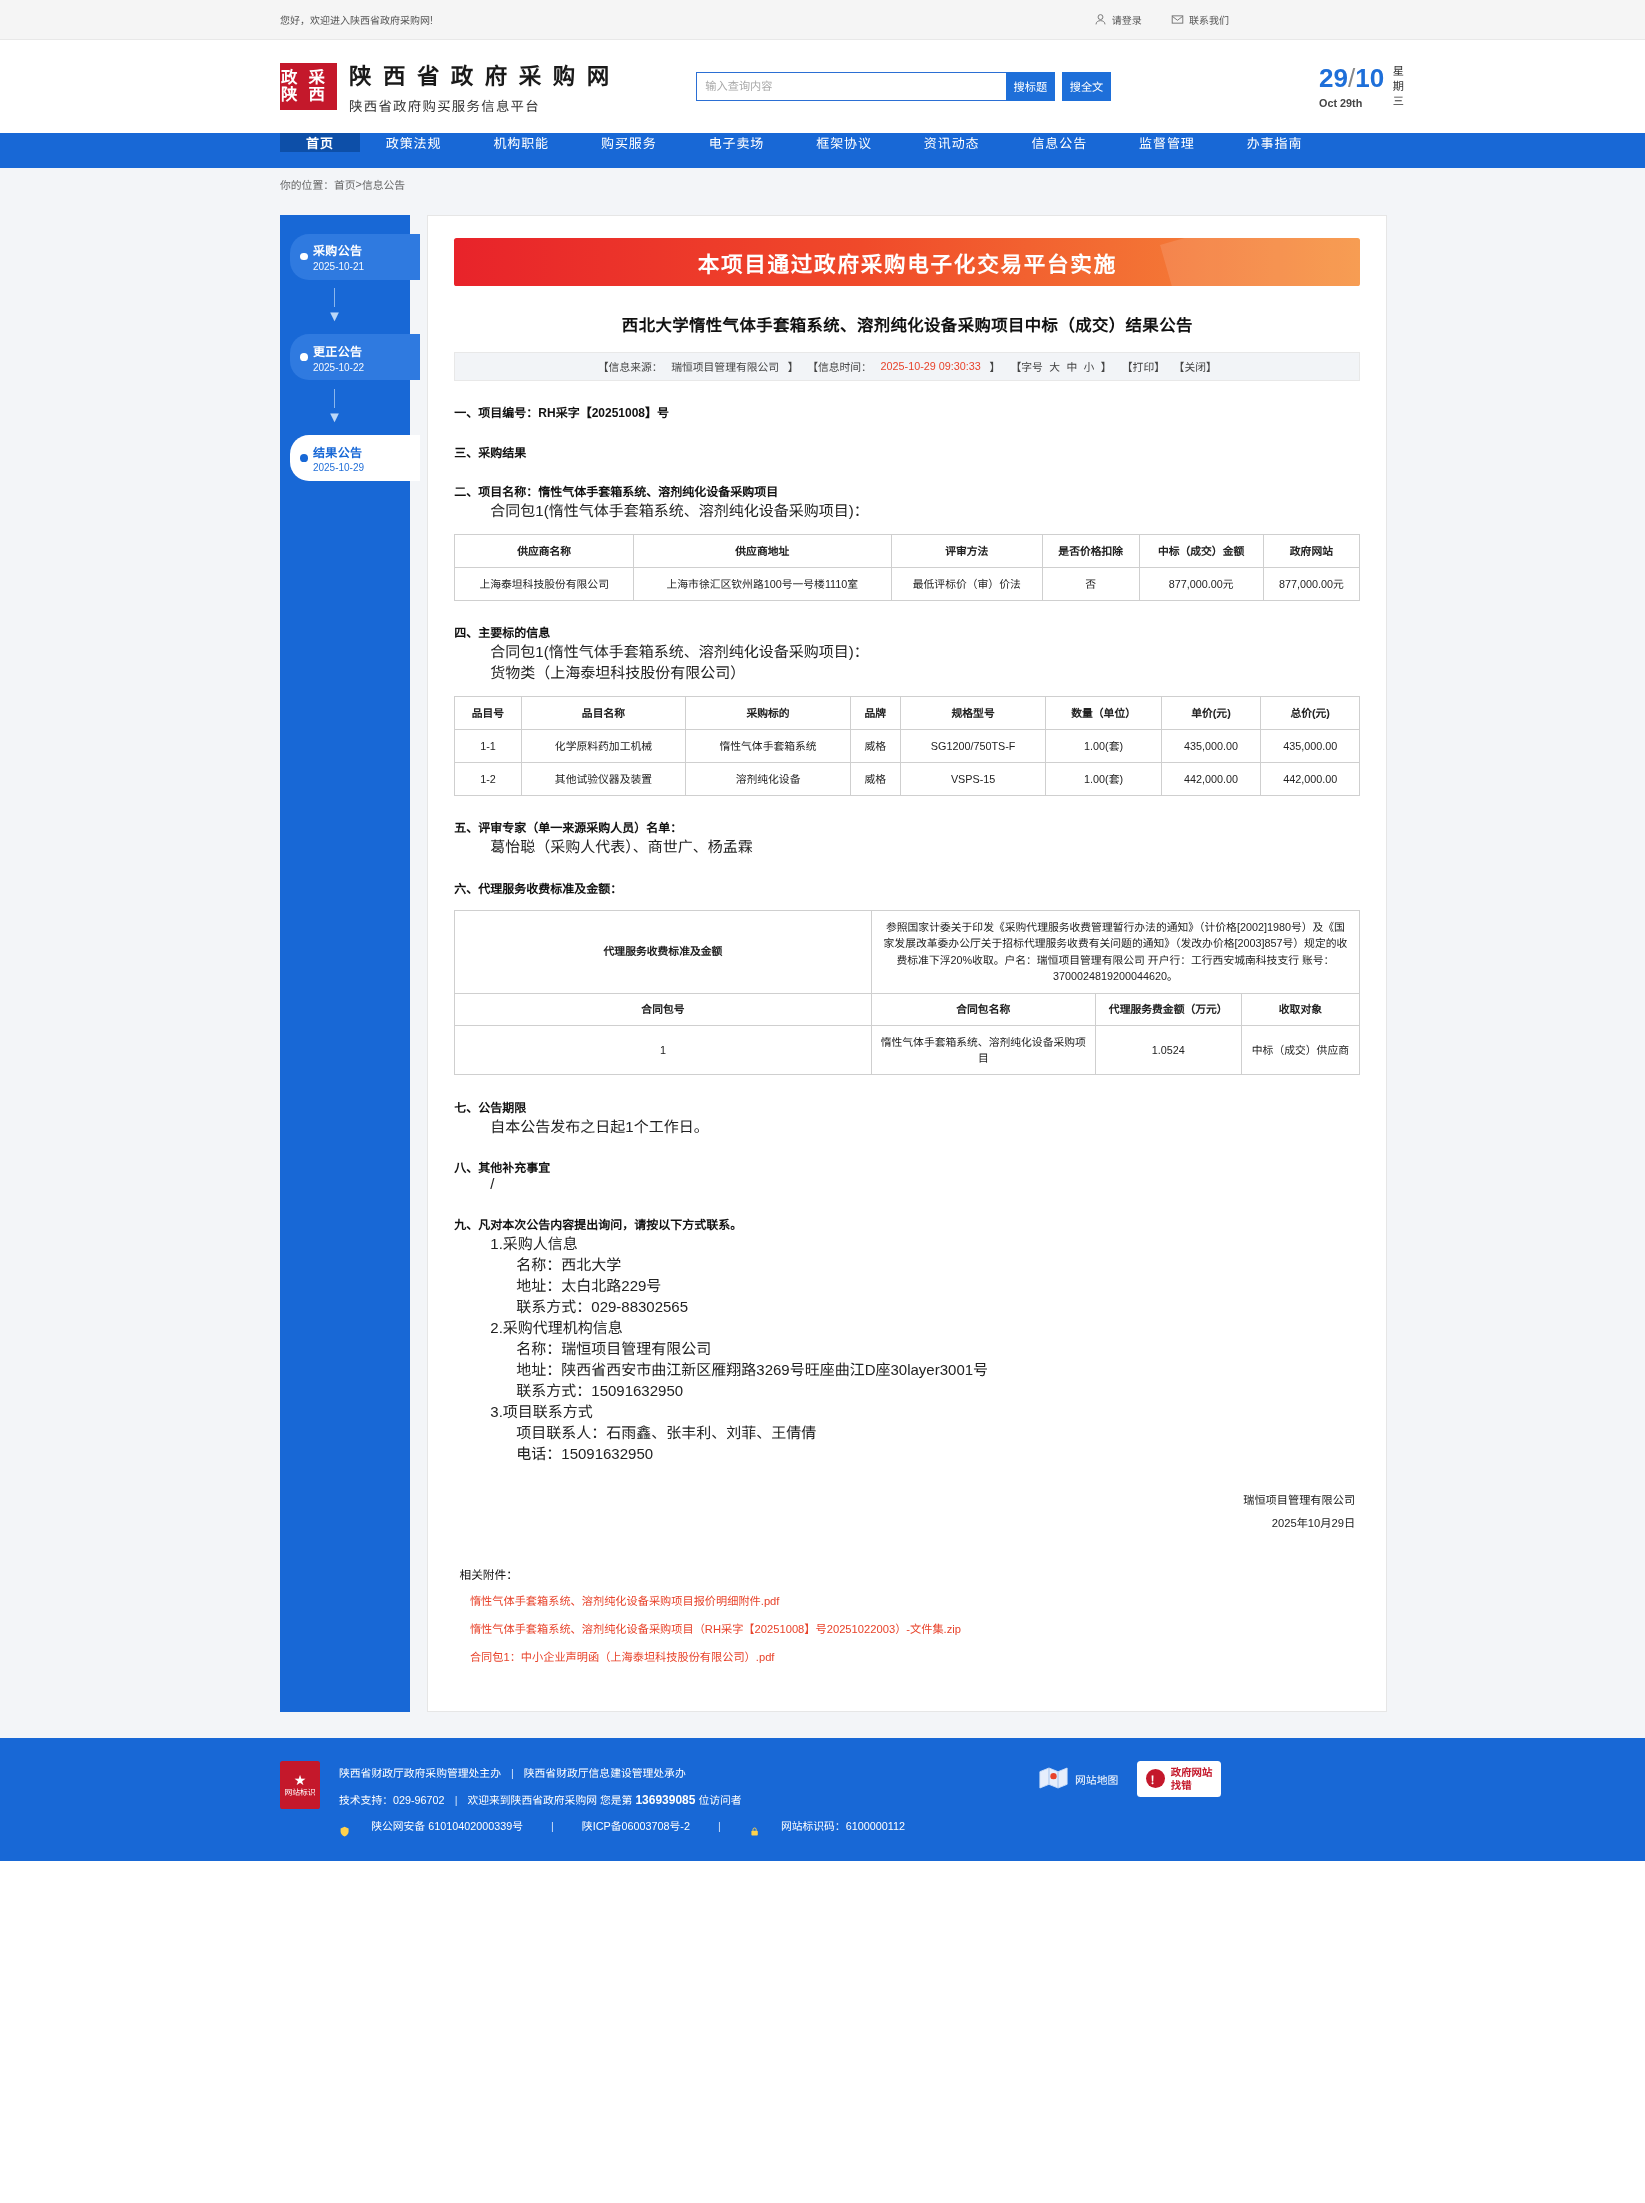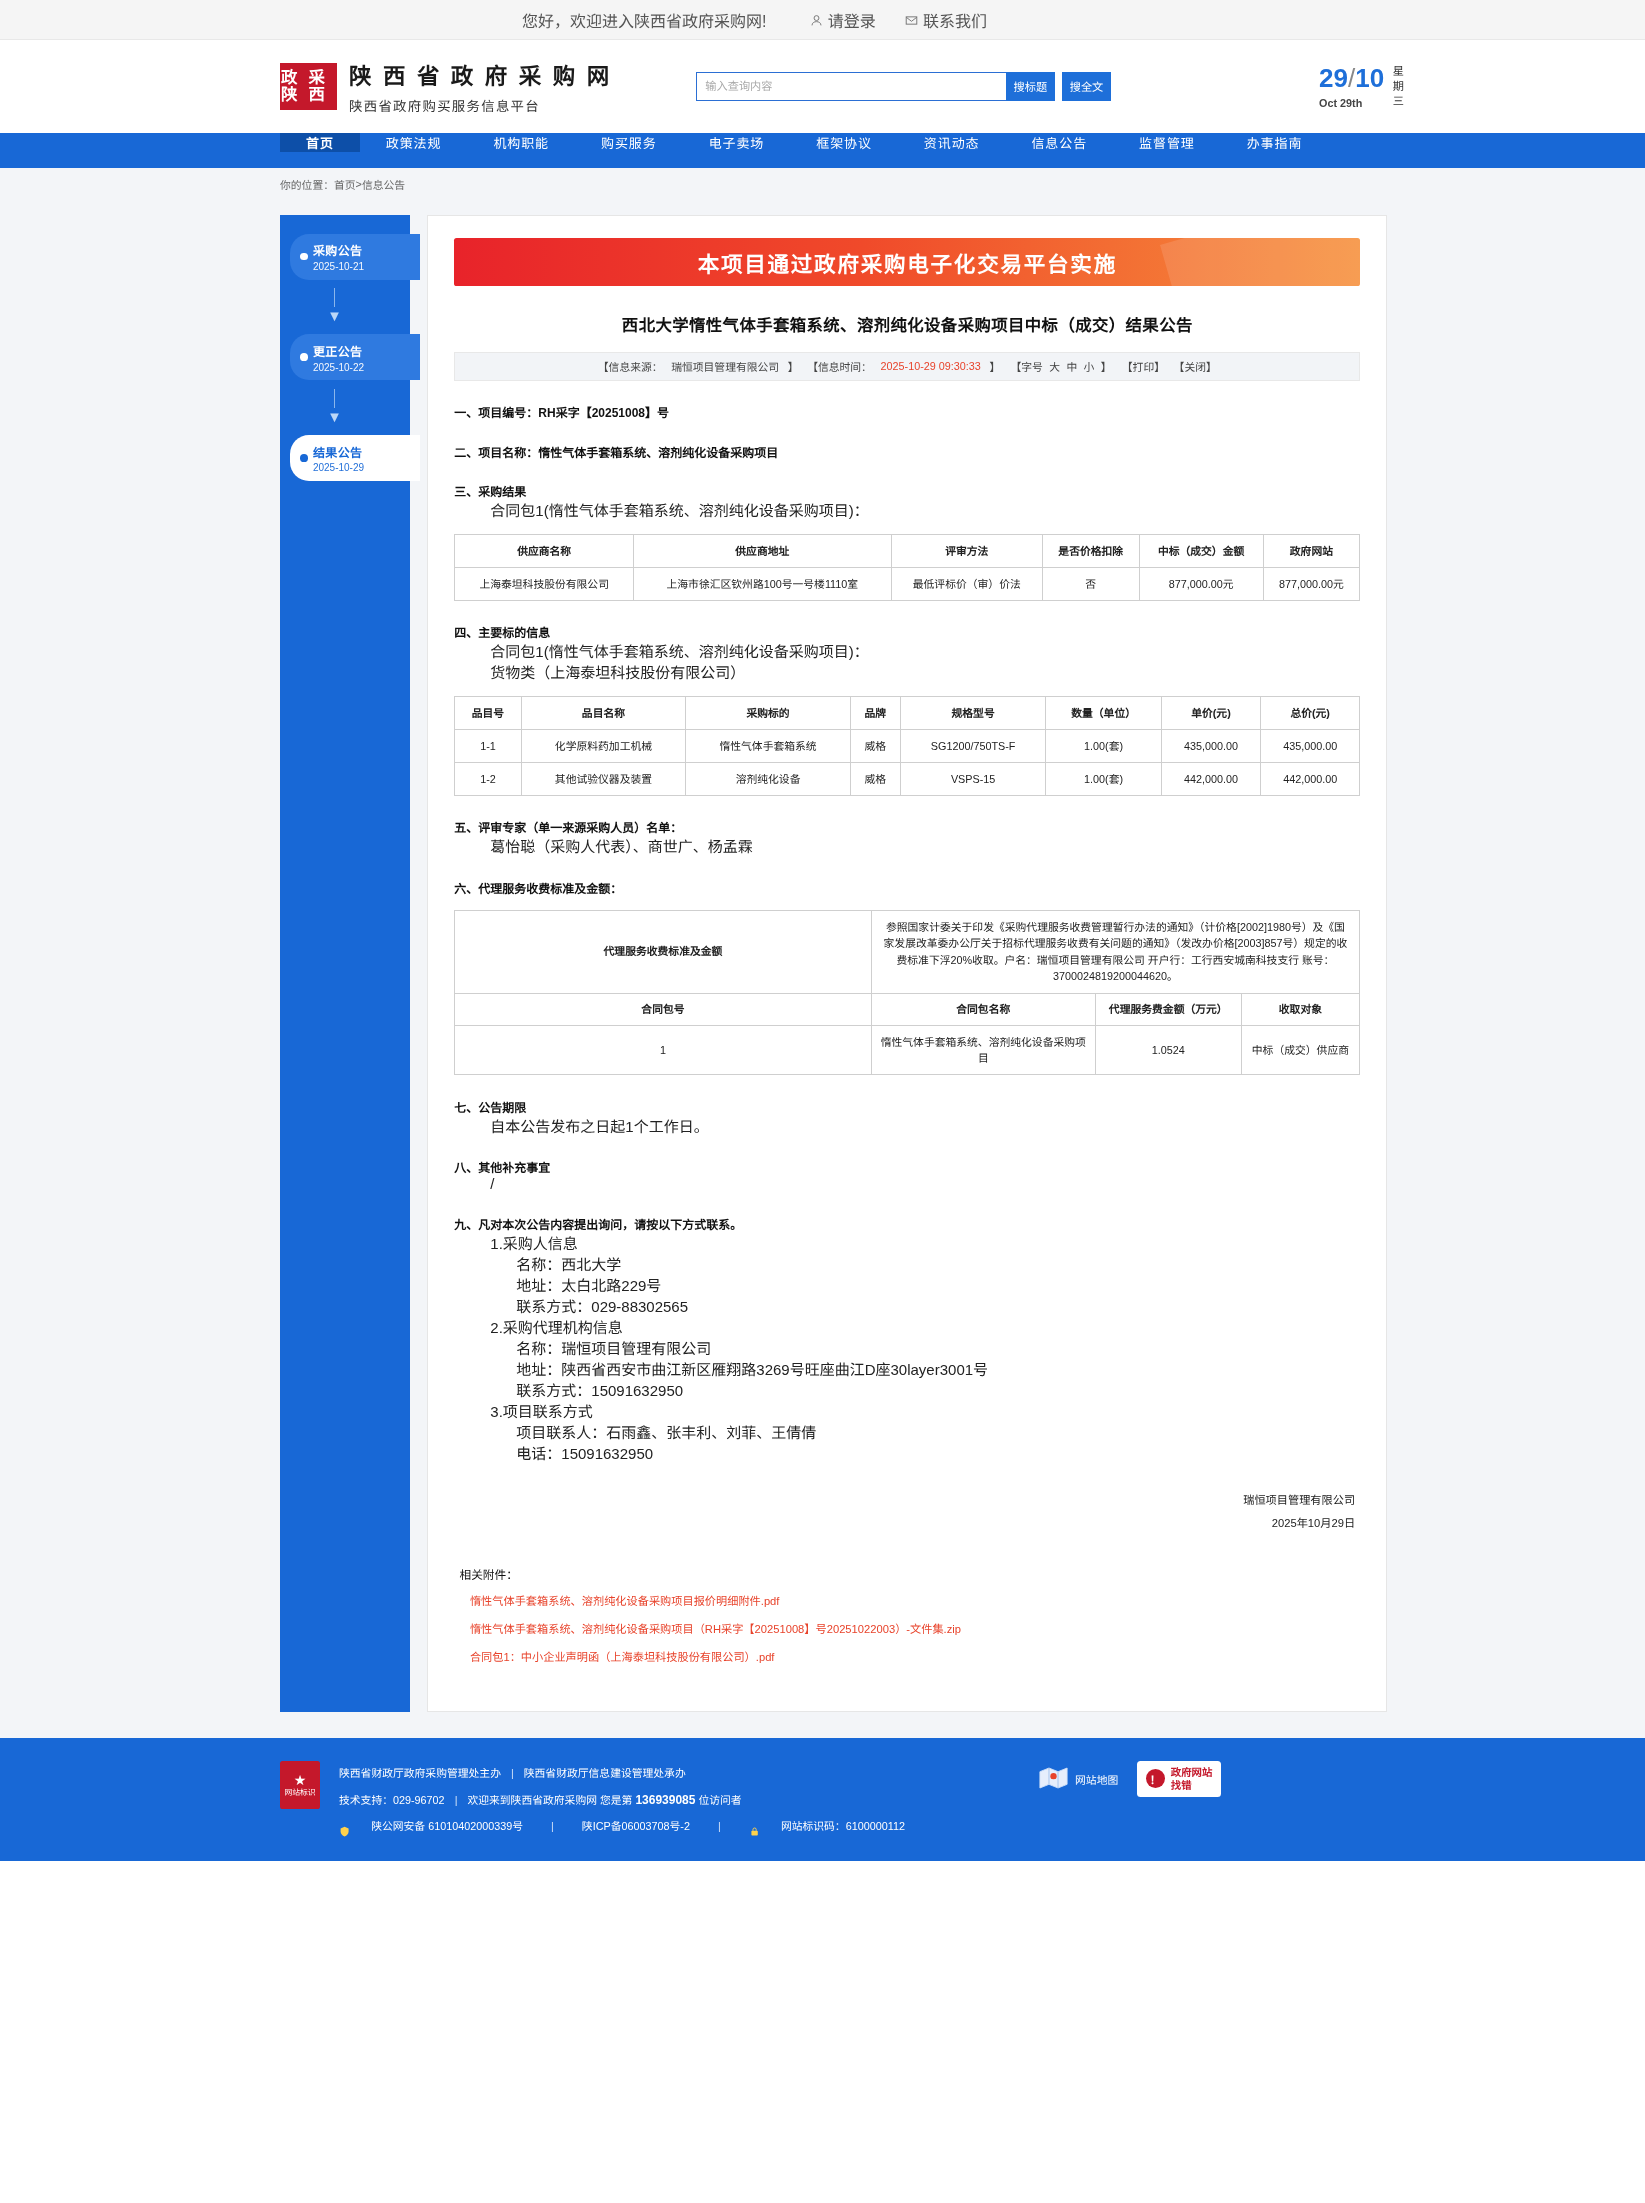--- a/index.html
+++ b/index.html
@@ -14,22 +14,22 @@
   
   .topbar {
     height: 40px;
     background: #f5f5f5;
     border-bottom: 0.9px solid #e8e8e8;
     display: flex;
     align-items: center;
   }
   .topbar-inner {
     width: 1314px; margin: 0 auto;
-    display:flex; align-items:center; justify-content:center;
-    font-size: 16px; color:#555;gap:43px;
+    display:flex; align-items:center; justify-content:space-between;
+    font-size: 10px; color:#555;gap:43px;
   }
   .topbar-left { padding-left: 114px; }
   .topbar-right { display:flex; align-items:center; gap:29px; color:#555; padding-right: 251px;}
   .topbar-right .item { display:flex; align-items:center; gap:5.2px; cursor:pointer; }
   .ico { display:inline-block; width:13px; height:13px; }
   
   .header {
     height: 93px;
     background:#fff;
     display:flex; align-items:center;
@@ -312,23 +312,23 @@
         <span>中</span>
         <span>小</span>
         <span>】</span>
       </span>
       <span>【打印】</span>
       <span>【关闭】</span>
     </div>
 
     <div class="sec">一、项目编号：RH采字【20251008】号</div>
 
+    <div class="sec">三、采购结果</div>
+
     <div class="sec">二、项目名称：惰性气体手套箱系统、溶剂纯化设备采购项目</div>
-
-    <div class="sec">三、采购结果</div>
     <div class="para">合同包1(惰性气体手套箱系统、溶剂纯化设备采购项目)：</div>
 
     <table class="tbl">
       <thead>
         <tr>
           <th>供应商名称</th>
           <th>供应商地址</th>
           <th>评审方法</th>
           <th>是否价格扣除</th>
           <th>中标（成交）金额</th>

